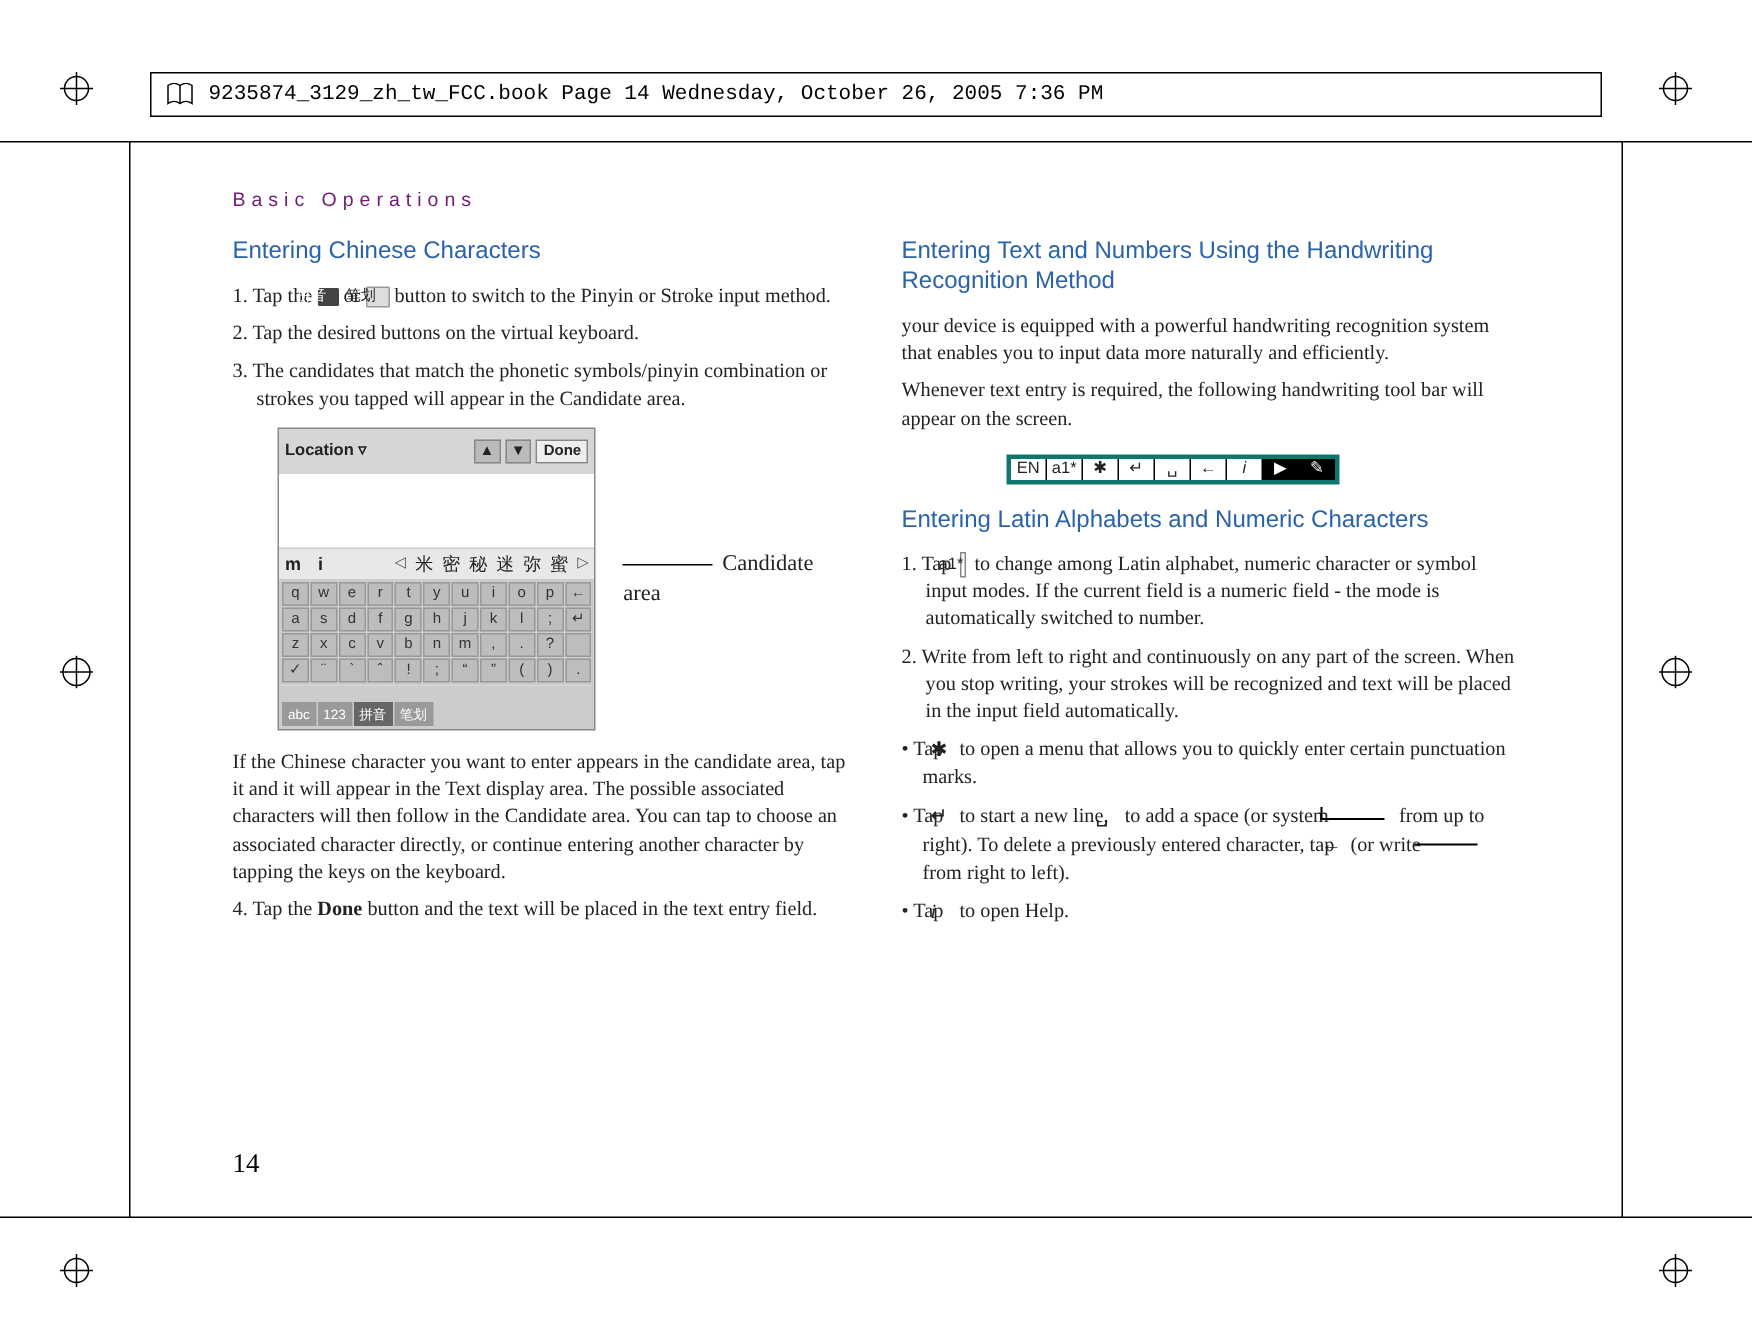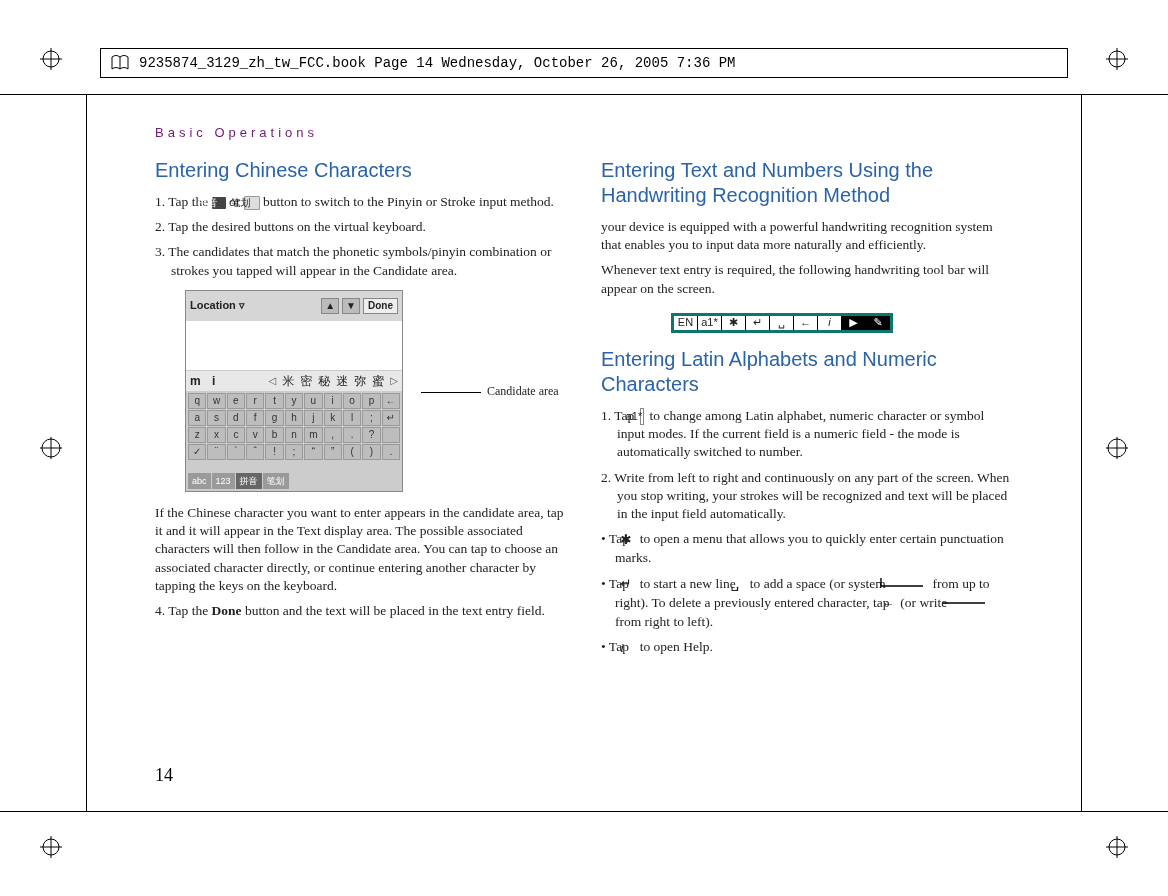--- a/index.html
+++ b/index.html
@@ -78,21 +78,21 @@
     margin-bottom: 18px;
   }
   .columns {
     display: flex;
     gap: 34px;
   }
   .col { flex: 1; font-size: 13.5px; color: #222; line-height: 1.35; }
   h2.heading {
     font-family: Arial, Helvetica, sans-serif;
     font-weight: 400;
-    font-size: 20px;
+    font-size: 16px;
     color: #2a63a8;
     margin-bottom: 10px;
     line-height: 1.25;
   }
   .step, .para, .bullet { margin-bottom: 7px; }
   .step { padding-left: 16px; text-indent: -16px; }
   .bullet { padding-left: 14px; text-indent: -14px; }
   .inline-icon {
     display:inline-block;
     vertical-align: middle;
@@ -149,21 +149,21 @@
     flex:1; background:#bdbdbd; border:1px solid #999; height:16px;
     display:flex; align-items:center; justify-content:center;
     font-family: Arial; font-size:10px; color:#333;
   }
   .figure .moderow { display:flex; gap:1px; padding:1px 2px 2px; background:#ccc;}
   .figure .moderow .mode {
     background:#9a9a9a; color:#fff; font-size:9px; padding:2px 4px; font-family:Arial;margin-top:10px;
   }
   .figure .moderow .mode.sel { background:#666;}
   .caption {
-    font-size: 12px;
+    font-size: 15px;
   }
   .cand-line {
     width:60px; height:1px; background:#000; display:inline-block; vertical-align:middle; margin-right:6px;
   }
   .toolbar-fig {
     margin: 8px 0 14px 70px;
     display:inline-flex;
     border:3px solid #0f766e;
     height:20px;
   }

